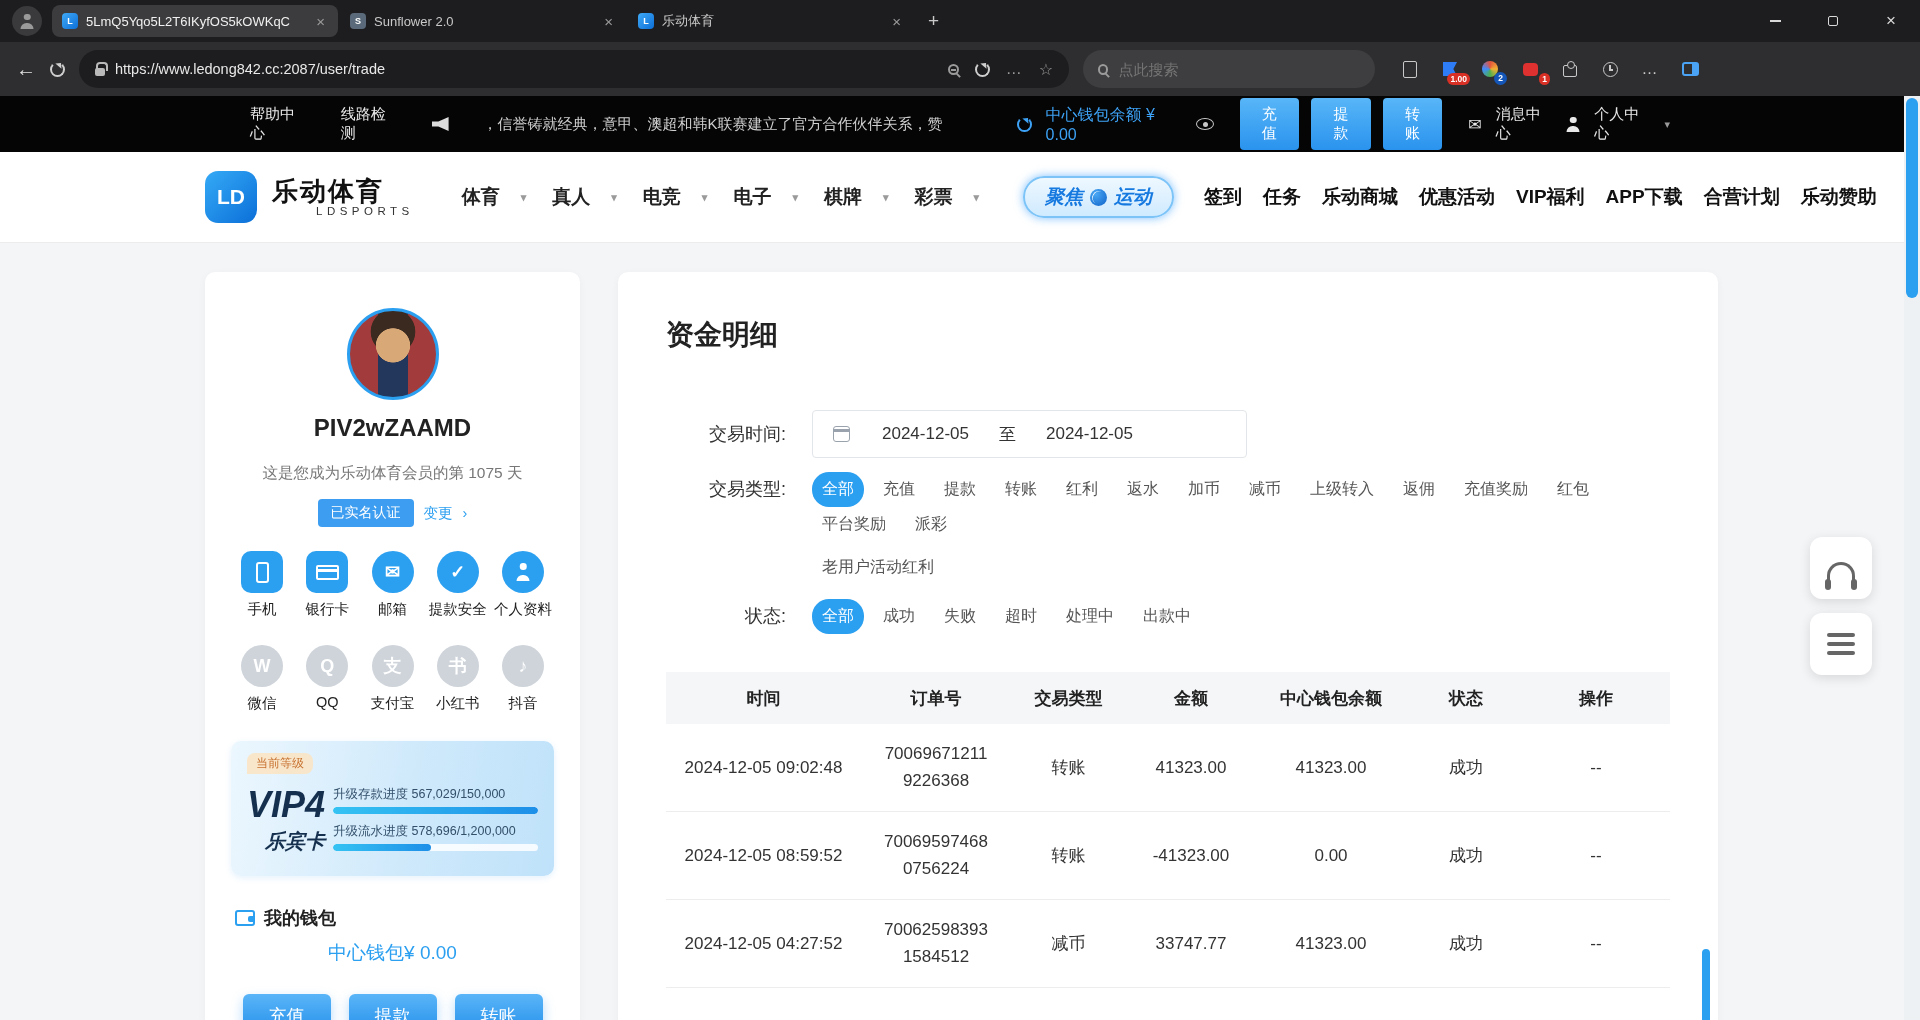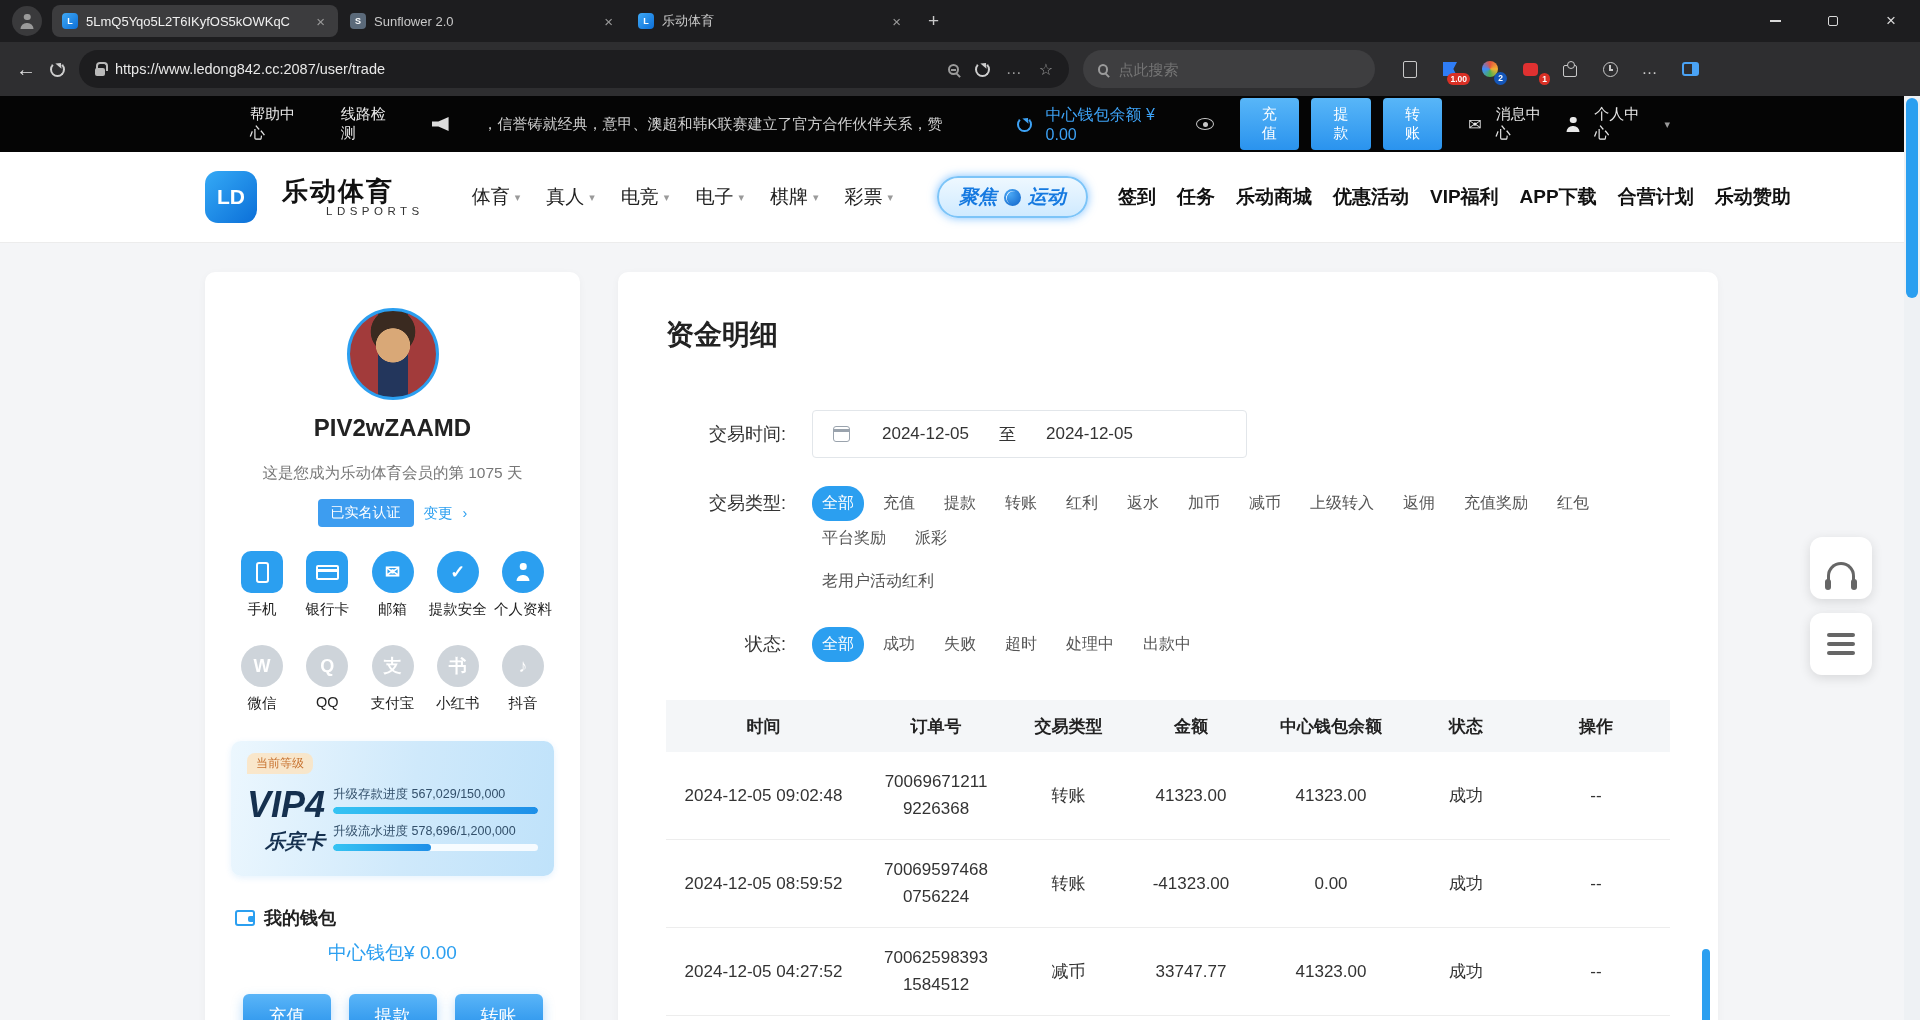--- a/index.html
+++ b/index.html
@@ -86,26 +86,26 @@
   .i-person { position:relative; width:15px; height:15px; display:inline-block; }
   .i-person::before { content:""; position:absolute; top:0; left:50%; transform:translateX(-50%);
     width:6.5px; height:6.5px; border-radius:50%; background:currentColor; }
   .i-person::after { content:""; position:absolute; bottom:0; left:50%; transform:translateX(-50%);
     width:13px; height:6px; border-radius:7px 7px 0 0; background:currentColor; }
   .caret { color:#9a9a9a; font-size:11px; }
 
   
   .mainnav { height:90px; background:#fff; display:flex; align-items:center; padding-left:205px;
     box-shadow:0 1px 0 #ececec; }
-  .logo { display:flex; align-items:center; gap:25px; margin-right:48px; }
+  .logo { display:flex; align-items:center; gap:15px; margin-right:48px; }
   .logo-mark { width:52px; height:52px; border-radius:13px; background:linear-gradient(135deg,#35aaf6,#0b6fd8);
     color:#fff; font-weight:bold; font-size:21px; display:flex; align-items:center; justify-content:center; }
   .logo-cn { font-size:26px; font-weight:900; color:#111; letter-spacing:2px; line-height:1.1; }
   .logo-en { font-size:11.5px; color:#333; letter-spacing:4.5px;padding-left:44px; }
-  .menu-item { display:flex; align-items:center; gap:5px; font-size:19px; color:#222; margin-right:26px; }
+  .menu-item { display:flex; align-items:center; gap:21px; font-size:19px; color:#222; margin-right:26px;font-weight:bold; }
   .focus-btn { height:42px; padding:0 20px; border-radius:21px; margin:0 30px 0 18px;
     background:linear-gradient(180deg,#eef8ff,#cfeaff); border:2px solid #7cc4f8;
     box-shadow:0 0 10px rgba(60,160,255,.65); display:flex; align-items:center; gap:7px;
     font-size:19px; font-weight:800; color:#1579e0; font-style:italic; }
   .i-ball { width:17px; height:17px; border-radius:50%; background:radial-gradient(circle at 35% 30%,#4aa8f5,#0e62c8);
     position:relative; }
   .i-ball::after { content:""; position:absolute; inset:2px; border-radius:50%;
     border-left:1.6px solid rgba(255,255,255,.9); transform:rotate(25deg); }
   .nav-link { font-size:19px; font-weight:700; color:#111; margin-right:21px; white-space:nowrap; }
 
@@ -158,21 +158,21 @@
   .pbtns { margin-top:28px; display:flex; gap:18px; }
   .pbtn { width:88px; height:44px; border:none; border-radius:6px; color:#fff; font-size:18px;
     font-family:"Liberation Sans",sans-serif; background:linear-gradient(180deg,#5ab5f8,#1f8ce9);
     box-shadow:0 5px 12px rgba(43,150,240,.35); }
 
   .trade-panel { width:1100px; min-height:900px; background:#fff; border-radius:10px;
     box-shadow:0 2px 8px rgba(0,0,0,.04); padding:44px 48px; position:relative; }
   .ttitle-row { display:flex; align-items:baseline; gap:20px; }
   .ttitle { font-size:28px; font-weight:800; color:#222; }
   .tsub { font-size:17px; color:#8a8a8a; }
-  .frow { display:flex; align-items:flex-start; margin-top:28px; }
+  .frow { display:flex; align-items:flex-start; margin-top:14px; }
   .frow.first { margin-top:56px; }
   .flabel { width:120px; text-align:right; font-size:18px; color:#333; margin-right:26px; flex:0 0 auto; }
   .flabel.tall { line-height:48px; }
   .flabel.pillh { line-height:34px; }
   .datebox { width:435px; height:48px; border:1px solid #e2e6ea; border-radius:4px;
     display:flex; align-items:center; padding:0 20px; font-size:17px; color:#333; }
   .i-cal { width:17px; height:16px; border:1.8px solid #9aa3ad; border-radius:3px; position:relative; margin-right:32px; }
   .i-cal::before { content:""; position:absolute; top:2px; left:0; right:0; height:3px; background:#9aa3ad; }
   .datebox .sep { margin:0 30px; }
   .pillwrap { display:flex; flex-direction:column; gap:8px; }

